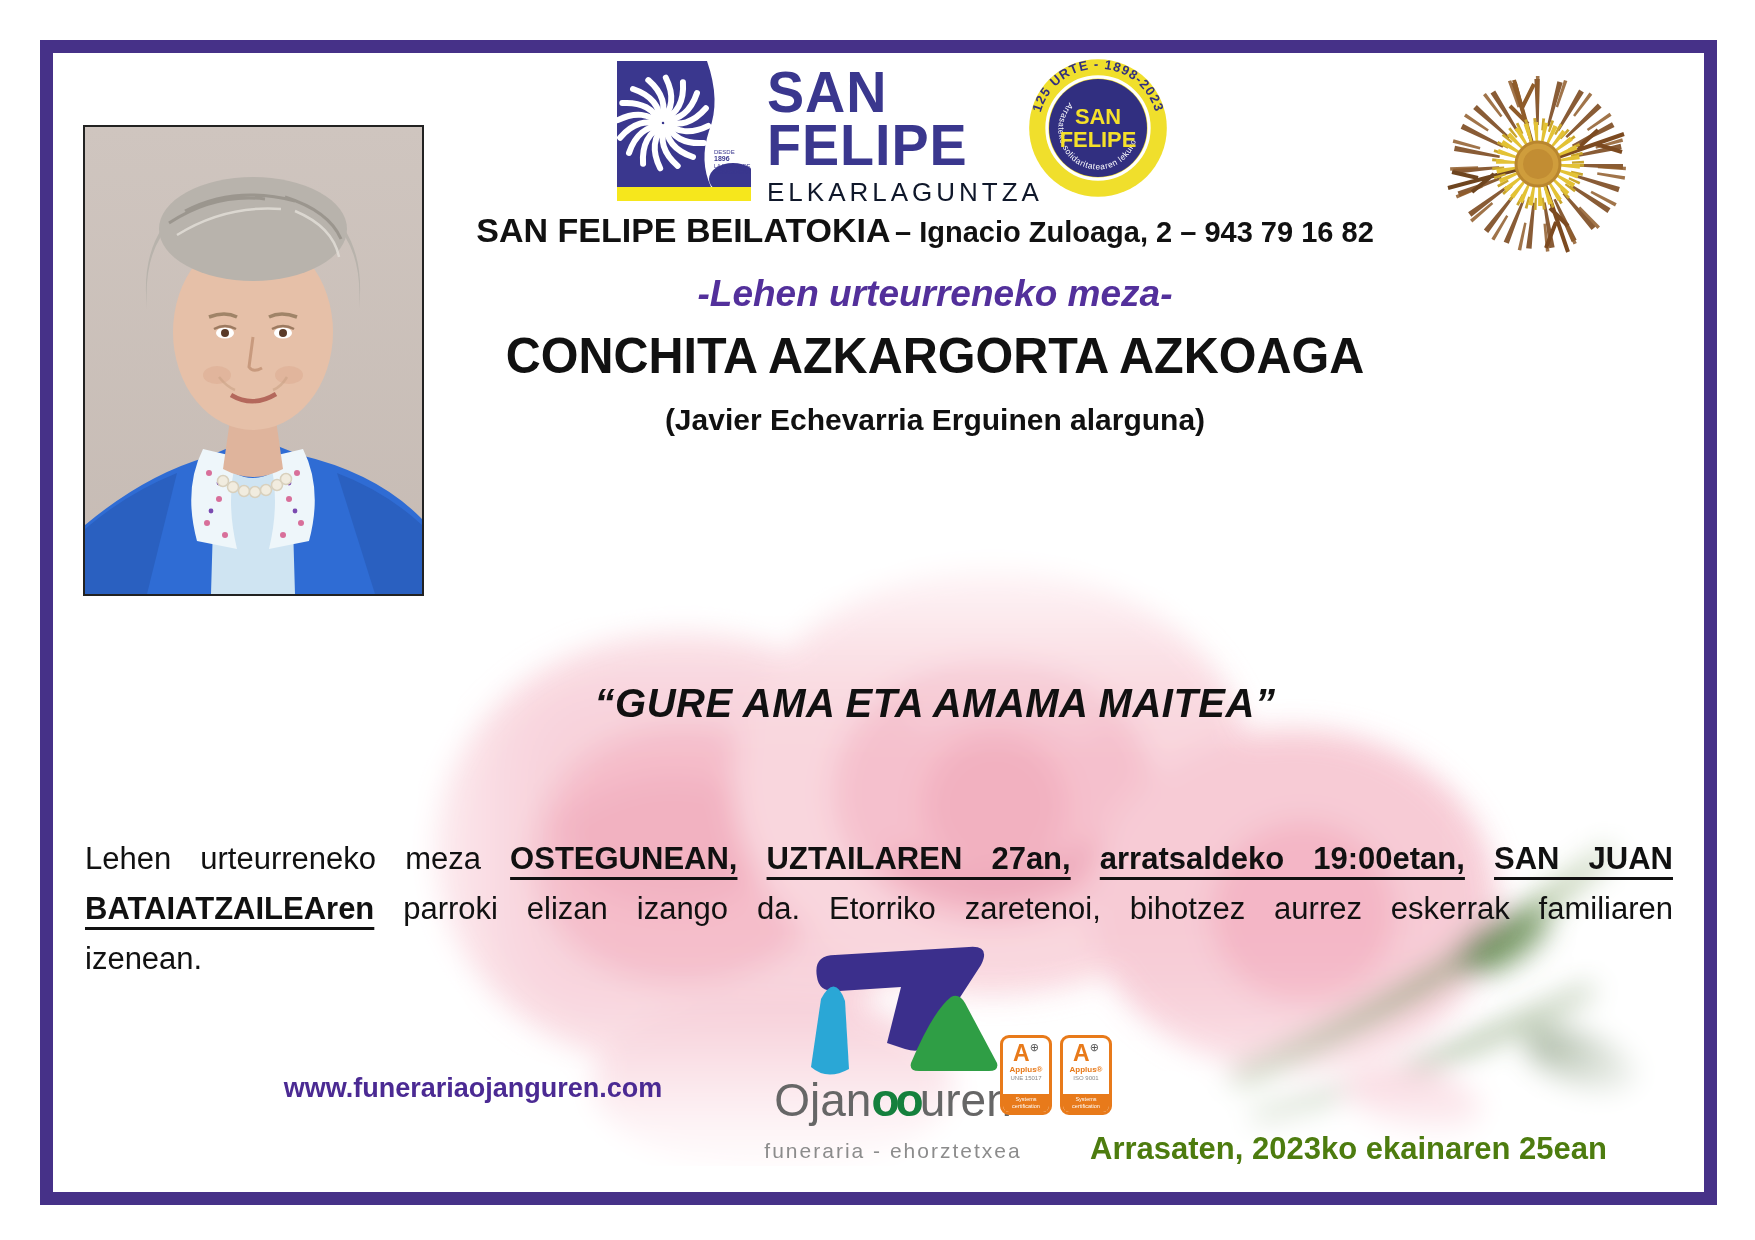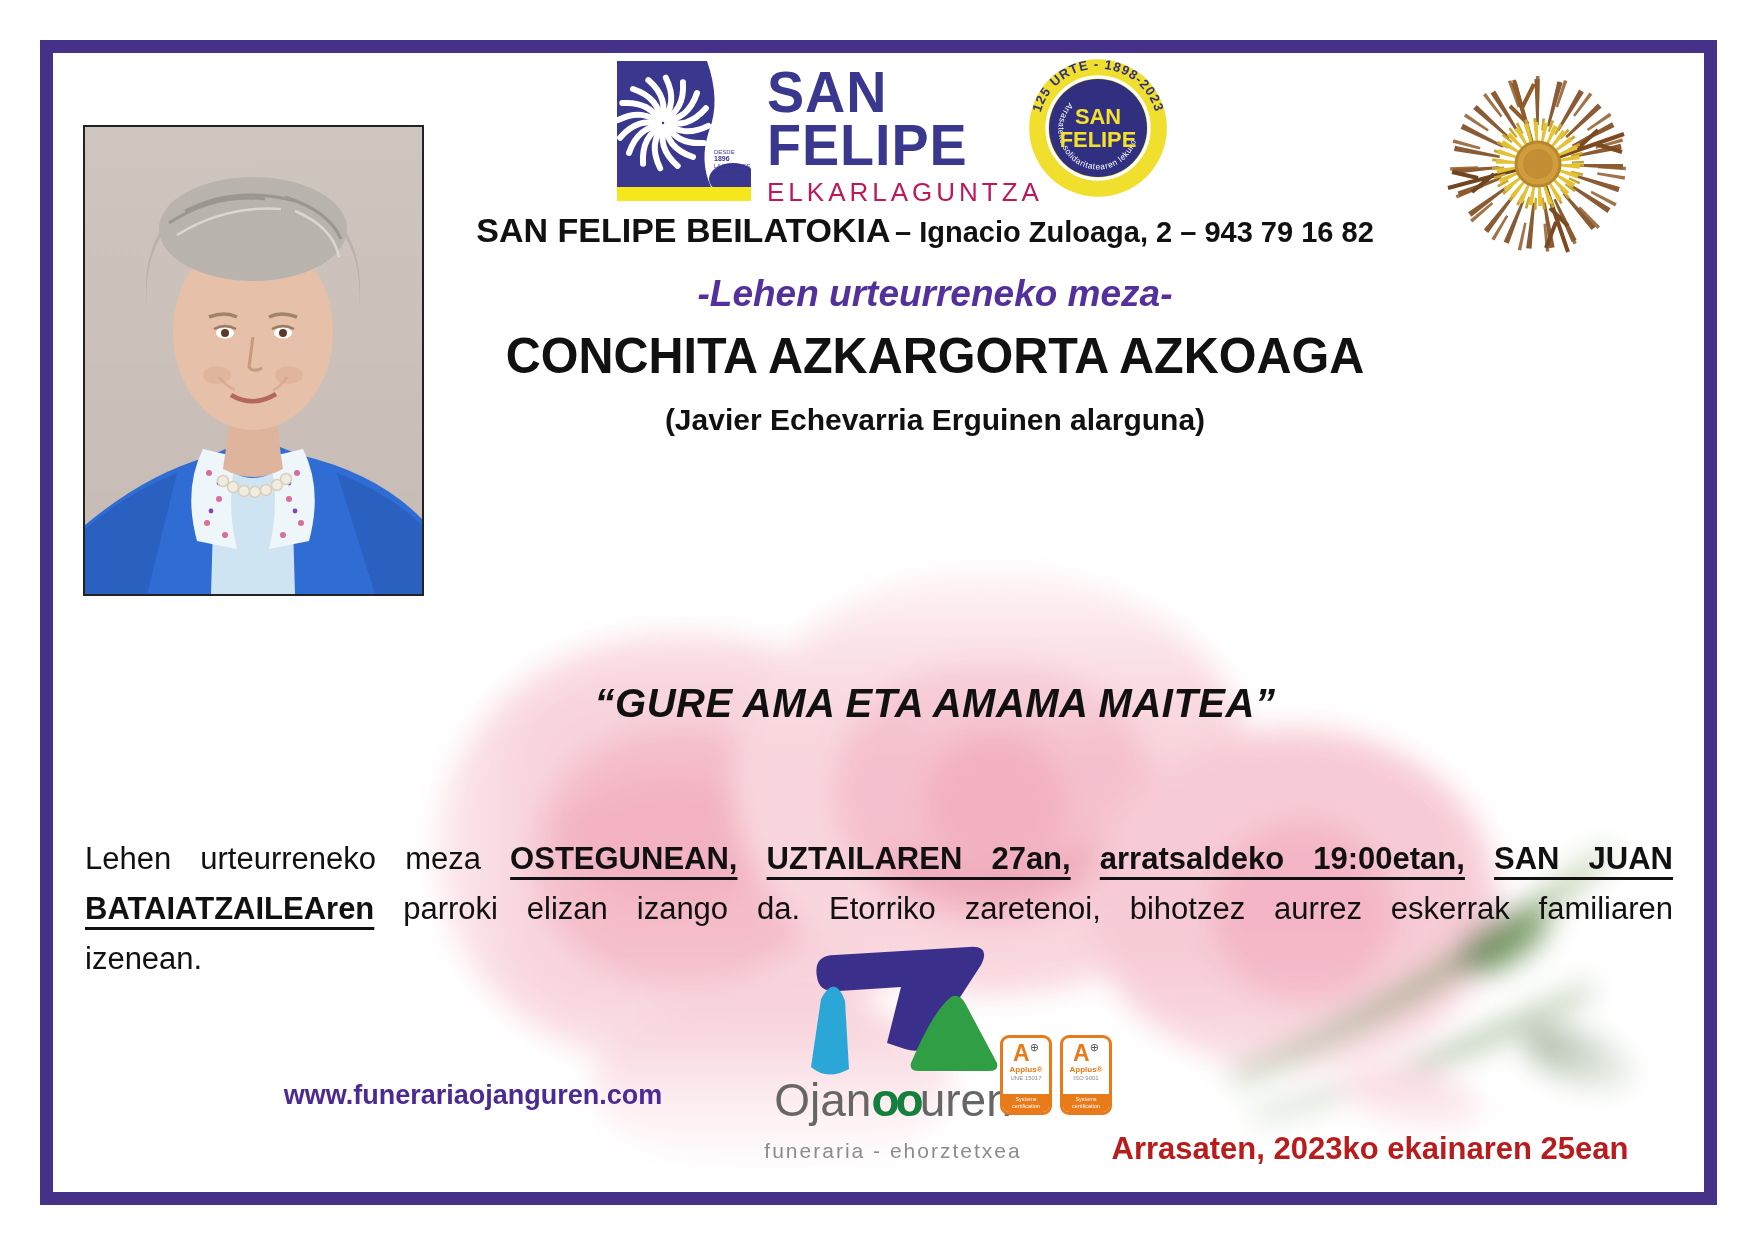--- a/index.html
+++ b/index.html
@@ -15,21 +15,21 @@
   .rosefade{position:absolute;left:300px;top:468px;width:1320px;height:645px;z-index:1;
             box-shadow:inset 0 0 140px 95px #fff;pointer-events:none;}
 
   .z{position:absolute;z-index:2;}
 
   
   .logo-square{left:564px;top:8px;width:134px;height:140px;}
   .logo-words{left:714px;top:12px;width:300px;}
   .lw-big{font-size:58px;line-height:53px;font-weight:600;color:#3a378e;letter-spacing:1px;
           transform:scaleX(.96);transform-origin:left;}
-  .lw-sub{font-size:26px;color:#be185d;letter-spacing:4px;margin-top:6px;font-weight:400;}
+  .lw-sub{font-size:26px;color:#0f172a;letter-spacing:4px;margin-top:6px;font-weight:400;}
   .badge{left:972px;top:2px;width:146px;height:146px;}
   .flower{left:1380px;top:15px;width:218px;height:202px;}
 
   
   .portrait{left:30px;top:72px;width:337px;height:467px;border:2px solid #222;background:#cfc5bf;}
   .portrait svg{display:block;width:100%;height:100%;}
 
   
   .venue{left:282px;top:158px;width:1180px;text-align:center;white-space:nowrap;}
   .venue-name{font-size:34px;font-weight:bold;}
@@ -45,39 +45,39 @@
   
   .paragraph{left:32px;top:788px;width:1588px;font-size:31px;}
   .pline{height:50px;text-align:justify;text-align-last:justify;}
   .pline-last{height:50px;text-align:left;}
   .paragraph .u{font-weight:bold;text-decoration:underline;
                 text-decoration-thickness:3px;text-underline-offset:8px;}
 
   
   .condolences{left:150px;top:1008px;width:540px;text-align:center;color:#4b2a93;font-weight:bold;}
   .cond1{font-size:26px;}
-  .cond2{font-size:27px;margin-top:19px;}
+  .cond2{font-size:27px;margin-top:12px;}
   .cond2[data-interactable="true"]{cursor:pointer;}
   .oj{left:660px;top:888px;width:360px;text-align:center;}
   .oj-mark{width:220px;height:140px;margin:0 auto;display:block;}
   .oj-word{font-size:46px;color:#666;font-weight:400;line-height:1;margin-top:-4px;}
   .oj-word .mid{color:#15803d;letter-spacing:-4px;font-weight:bold;}
   .oj-tag{font-size:21px;color:#8c8c8c;letter-spacing:2px;margin-top:16px;}
   .applus-row{left:947px;top:982px;display:flex;gap:8px;}
   .applus{width:46px;height:74px;border:3px solid #e87a1a;border-radius:9px;background:#fff;
           display:flex;flex-direction:column;align-items:center;overflow:hidden;}
   .a-top{line-height:1;margin-top:4px;}
   .a-A{font-size:23px;font-weight:bold;color:#e87a1a;}
   .a-plus{font-size:11px;color:#555;vertical-align:top;}
   .a-brand{font-size:8px;font-weight:bold;color:#e87a1a;}
   .a-cert{font-size:6px;color:#888;margin-top:1px;}
   .a-band{margin-top:auto;width:100%;background:#e87a1a;color:#fff;font-size:5.5px;
           line-height:1.25;text-align:center;padding:2px 0;display:flex;flex-direction:column;}
-  .dateplace{left:1037px;top:1078px;width:560px;text-align:center;
-             color:#b91c1c;font-size:31px;font-weight:bold;}
+  .dateplace{left:1037px;top:1078px;width:560px;text-align:left;
+             color:#4d7c0f;font-size:31px;font-weight:bold;}
   svg text{font-family:"Liberation Sans",sans-serif;}
 </style>
 </head>
 <body>
 
 <div class="page" data-interactable="false">
   <div class="frame" data-interactable="false">
     <div class="inner">
 
       <div class="roses" data-interactable="false">

